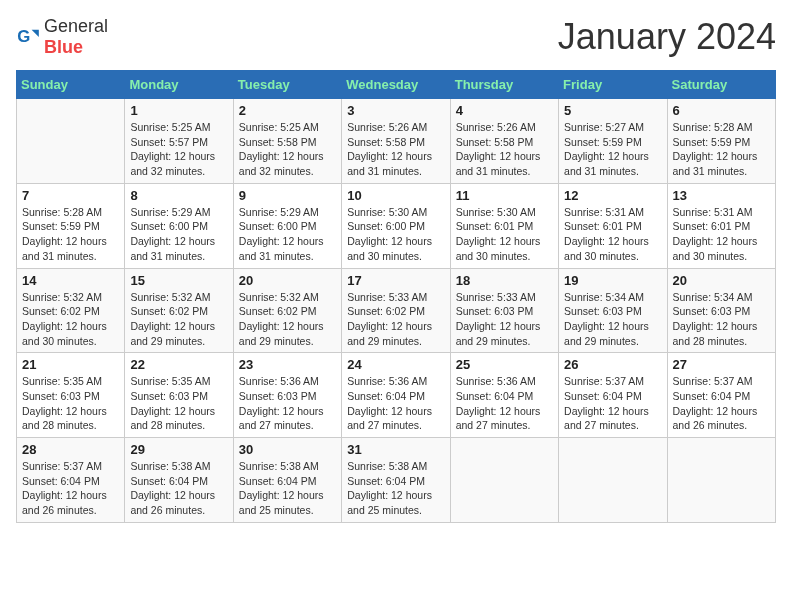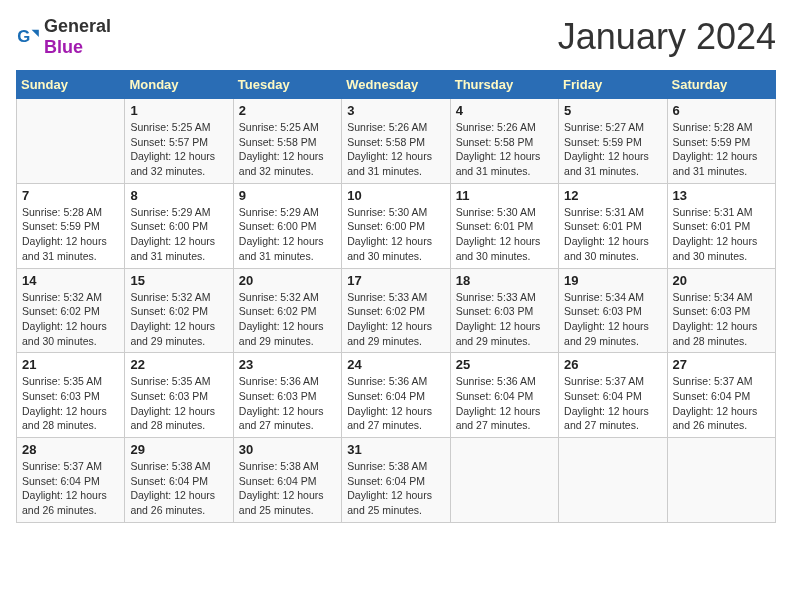--- a/index.html
+++ b/index.html
@@ -37,21 +37,21 @@
       font-size: 15px;
       color: #555;
     }
     table {
       width: 100%;
       border-collapse: collapse;
       font-size: 11px;
     }
     thead tr th {
       background-color: #2a6db5;
-      color: #fef9c3;
+      color: #86efac;
       padding: 6px 4px;
       text-align: left;
       font-size: 13px;
       font-weight: 600;
       border: 1px solid #2a6db5;
     }
     tbody tr td {
       border: 1px solid #ccc;
       padding: 4px 5px;
       vertical-align: top;
@@ -83,22 +83,22 @@
 </head>
 <body>
 
 <div class="header">
   <div class="logo">
     <svg class="logo-icon" viewBox="0 0 40 40" xmlns="http://www.w3.org/2000/svg">
       <text x="2" y="28" font-size="28" font-weight="bold" fill="#1a6db5">G</text>
       <polygon points="26,8 38,8 38,20" fill="#1a6db5"></polygon>
     </svg>
     <div>
-      <span style="font-size:18px;font-weight:bold;color:#333;">General</span><br>
-      <span style="font-size:18px;font-weight:bold;color:#a21caf;">Blue</span>
+      <span style="font-size:18px;font-weight:normal;color:#333;">General</span><br>
+      <span style="font-size:18px;font-weight:bold;color:#ef4444;">Blue</span>
     </div>
   </div>
   <div class="title-block">
     <div class="month-year">January 2024</div>
   </div>
 </div>
 
 <table>
   <thead>
     <tr>

